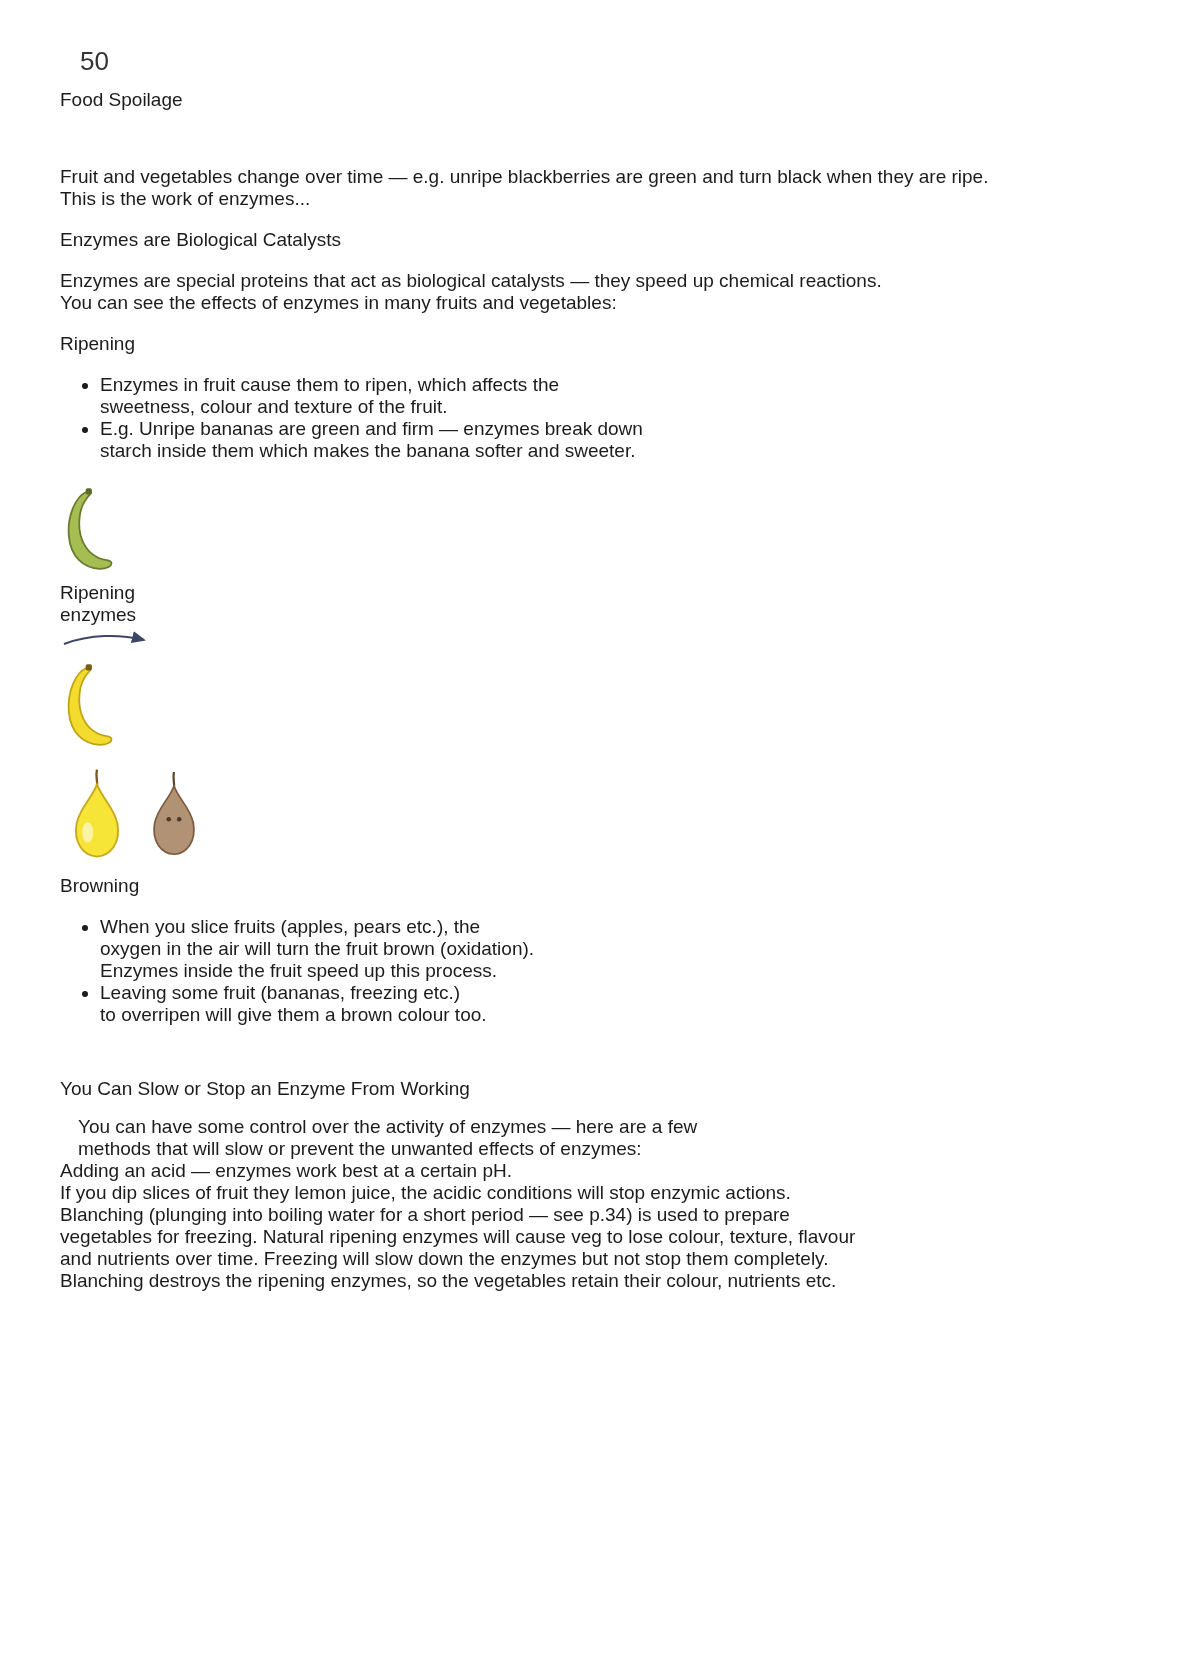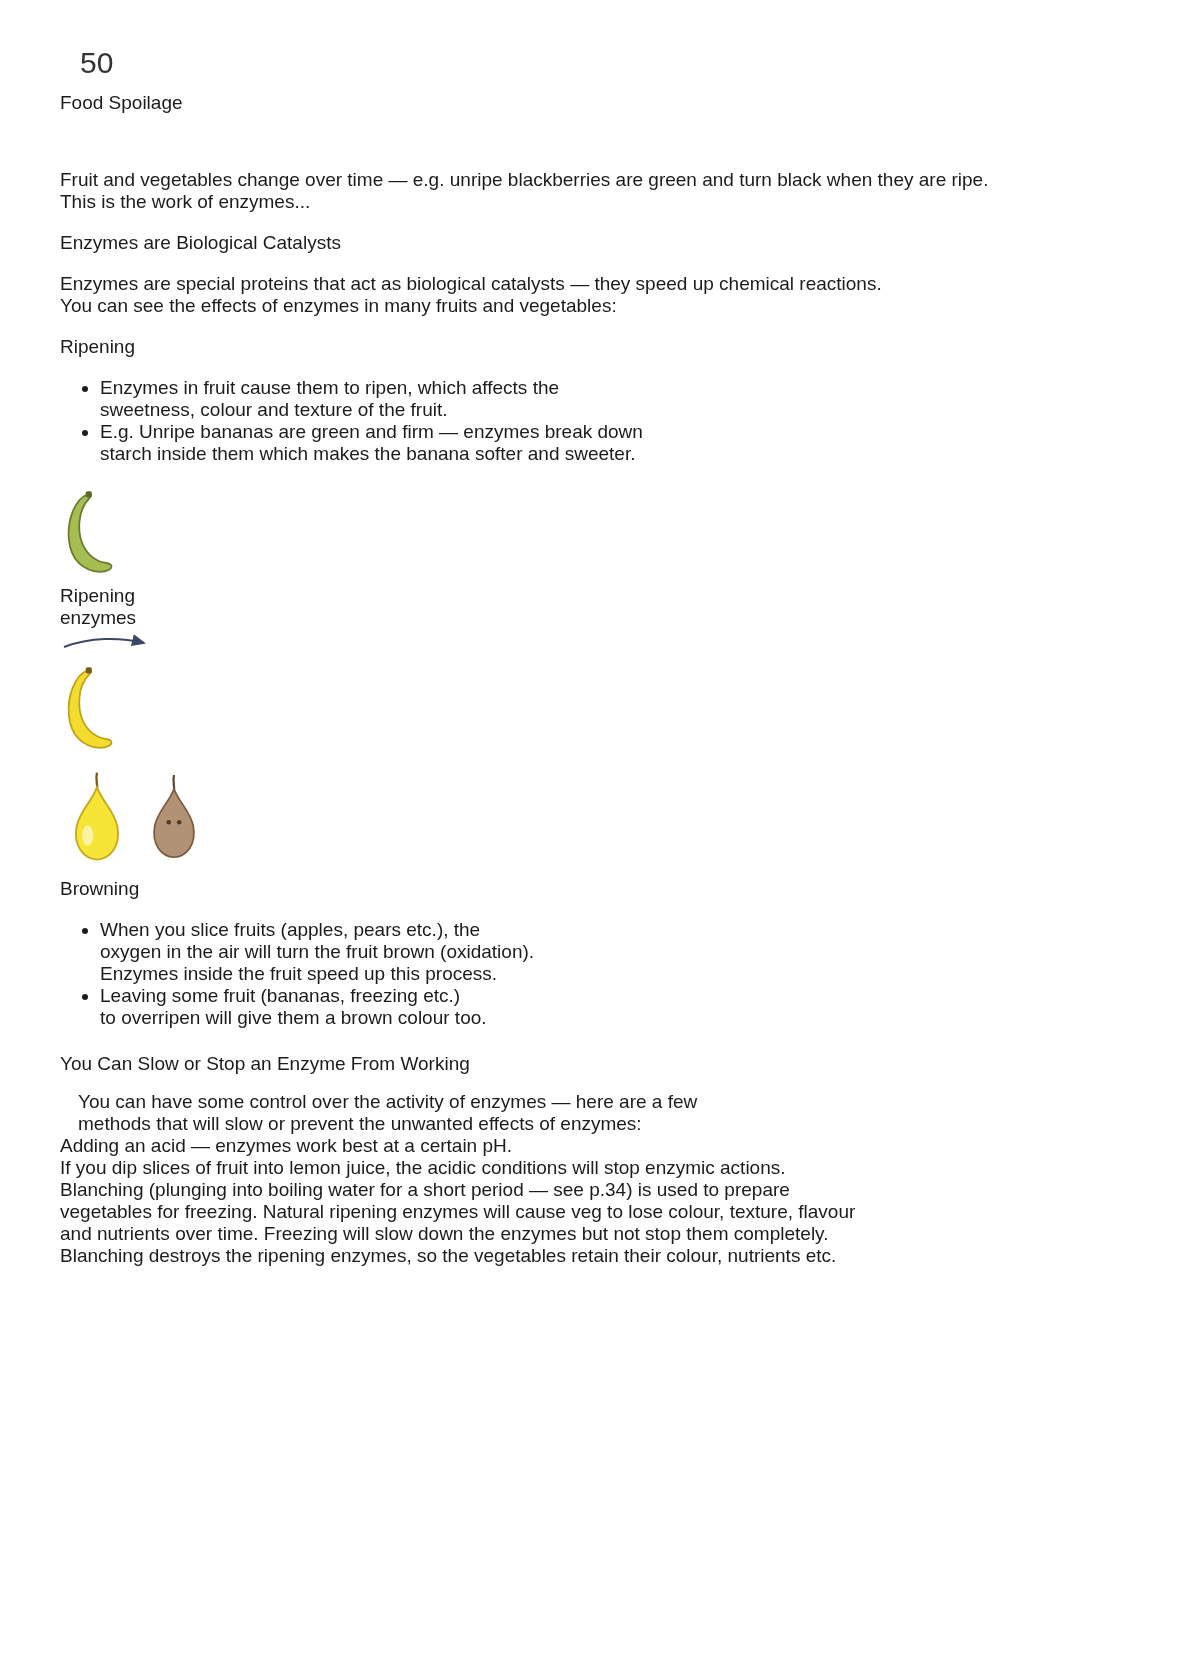--- a/index.html
+++ b/index.html
@@ -1,21 +1,21 @@
 <!DOCTYPE html>
 <html><head>
 <meta charset="utf-8">
 <style>
   html,body{margin:0;padding:0;}
   body{
     width:1200px;height:1675px;background:#ffffff;overflow:hidden;
     font-family:"Liberation Sans",sans-serif;color:#1c1c1c;font-size:19px;position:relative;
   }
   .content{margin-left:60px;width:970px;position:relative;}
-  .page-number{font-size:30px;color:#333;margin:46px 0 0 20px;}
+  .page-number{font-size:26px;color:#333;margin:46px 0 0 20px;}
   .banner{
     margin-top:12px;height:58px;border-radius:2px;
     background:linear-gradient(90deg,#41366f 0%,#6a5ca0 28%,#8f80b8 55%,#7useless;
   }
   
   .banner{
     background:linear-gradient(90deg,#41366f 0%,#6a5ca0 30%,#8f80b8 58%,#6f61a4 100%);
     display:flex;align-items:center;justify-content:center;
   }
   .banner span{color:#fff;font-weight:bold;font-size:35px;text-shadow:1px 2px 3px rgba(0,0,0,.35);}
@@ -135,24 +135,24 @@
       </div>
       <ul class="bullets">
         <li><span><span>When you </span><span class="rw">slice</span><span> fruits (apples, pears etc.), the</span><br><span class="rw">oxygen</span><span> in the air will turn the fruit </span><span class="rw">brown</span><span> (</span><span class="rw">oxidation</span><span>).</span><br><span>Enzymes inside the fruit </span><span class="rw">speed up</span><span> this process.</span></span></li>
         <li><span><span>Leaving some fruit (bananas, freezing etc.)</span><br><span>to </span><span class="rw">overripen</span><span> will give them a </span><span class="rw">brown colour</span><span> too.</span></span></li>
       </ul>
     </div>
   </div>
 
 
   <div>
-    <div class="sec-header" style="margin-top:24px"><span>You Can </span><span class="bold">Slow</span><span> or </span><span class="bold">Stop</span><span> an </span><span class="bold">Enzyme</span><span> From </span><span class="bold">Working</span></div>
+    <div class="sec-header" style="margin-top:52px"><span>You Can </span><span class="bold">Slow</span><span> or </span><span class="bold">Stop</span><span> an </span><span class="bold">Enzyme</span><span> From </span><span class="bold">Working</span></div>
   </div>
   <p class="para" style="margin:16px 0 0 18px"><span>You can have some </span><span class="rw">control</span><span> over the </span><span class="rw">activity</span><span> of enzymes — here are a few</span><br><span class="rw">methods</span><span> that will </span><span class="rw">slow</span><span> or </span><span class="rw">prevent</span><span> the </span><span class="rw">unwanted</span><span> effects of enzymes:</span></p>
 
   <div class="blue-box bb1">
-    <div><span class="rw">Adding an acid</span><span> — enzymes </span><span class="rw">work best</span><span> at a </span><span class="rw">certain pH</span><span>.</span><br><span>If you dip slices of fruit into </span><span class="rw">lemon juice</span><span>, the acidic conditions will </span><span class="rw">stop enzymic actions</span><span>.</span></div>
+    <div><span class="rw">Adding an acid</span><span> — enzymes </span><span class="rw">work best</span><span> at a </span><span class="rw">certain pH</span><span>.</span><br><span>If you dip slices of fruit they </span><span class="rw">lemon juice</span><span>, the acidic conditions will </span><span class="rw">stop enzymic actions</span><span>.</span></div>
   </div>
   <div class="blue-box bb2">
     <div><span class="rw">Blanching</span><span> (plunging into </span><span class="rw">boiling water</span><span> for a short period — see p.34) is used to </span><span class="rw">prepare</span><br><span>vegetables for </span><span class="rw">freezing</span><span>.  Natural </span><span class="rw">ripening enzymes</span><span> will cause veg to lose </span><span class="rw">colour</span><span>, </span><span class="rw">texture</span><span>, </span><span class="rw">flavour</span><br><span>and </span><span class="rw">nutrients</span><span> over time.  Freezing will </span><span class="rw">slow down</span><span> the enzymes but not stop them completely.</span><br><span>Blanching </span><span class="rw">destroys</span><span> the ripening enzymes, so the vegetables </span><span class="rw">retain</span><span> their colour, nutrients etc.</span></div>
   </div>
 
 </div>
 
 </body></html>

